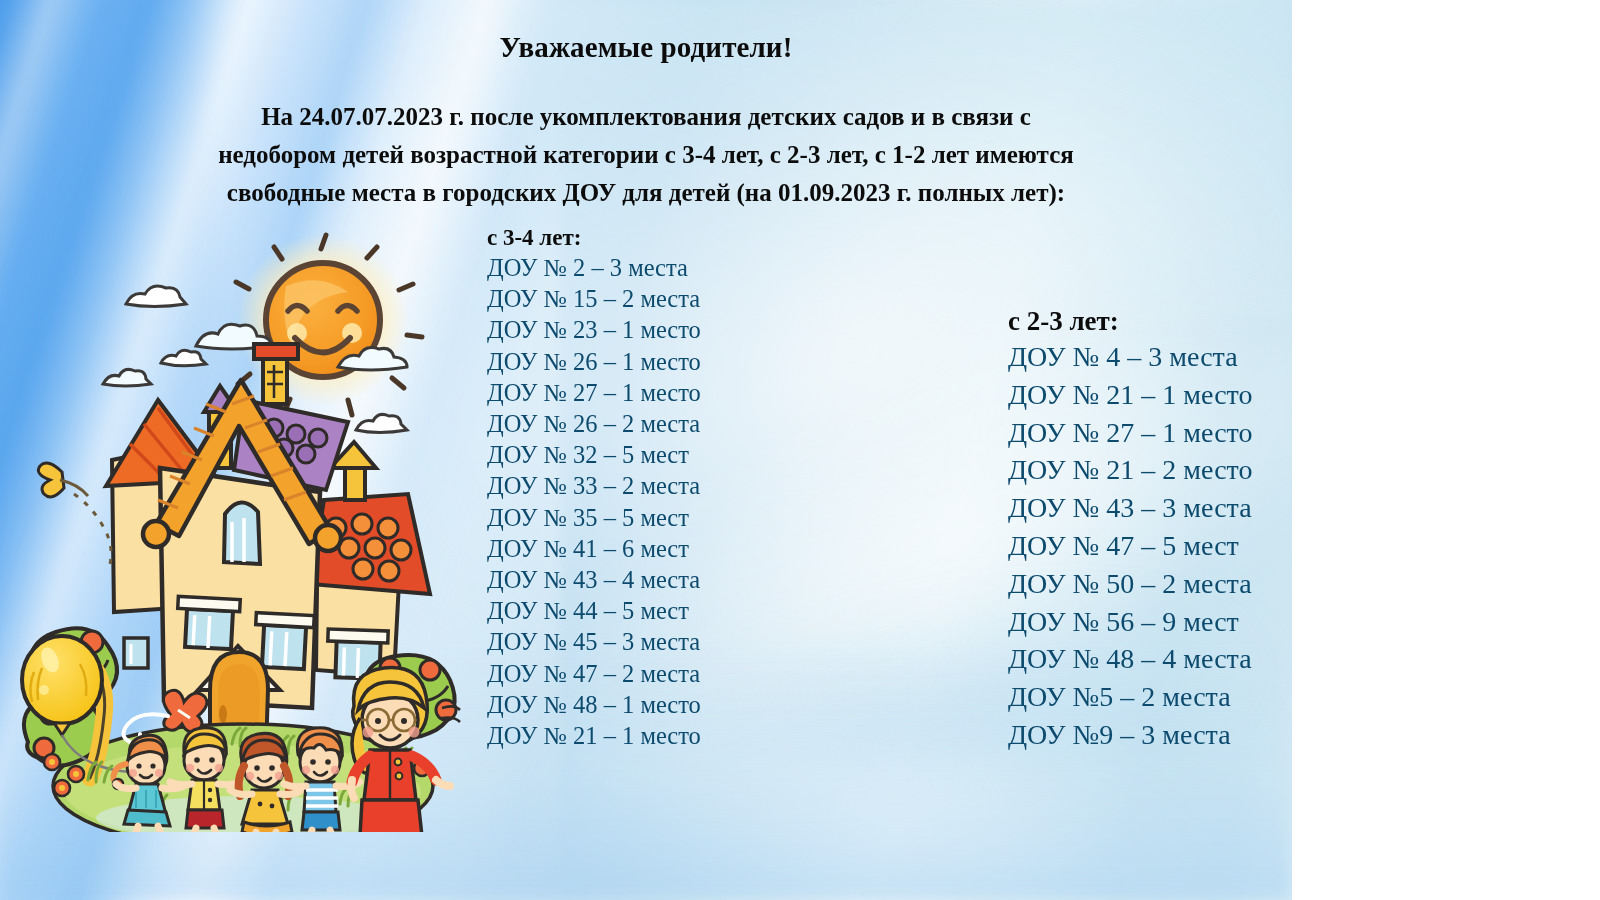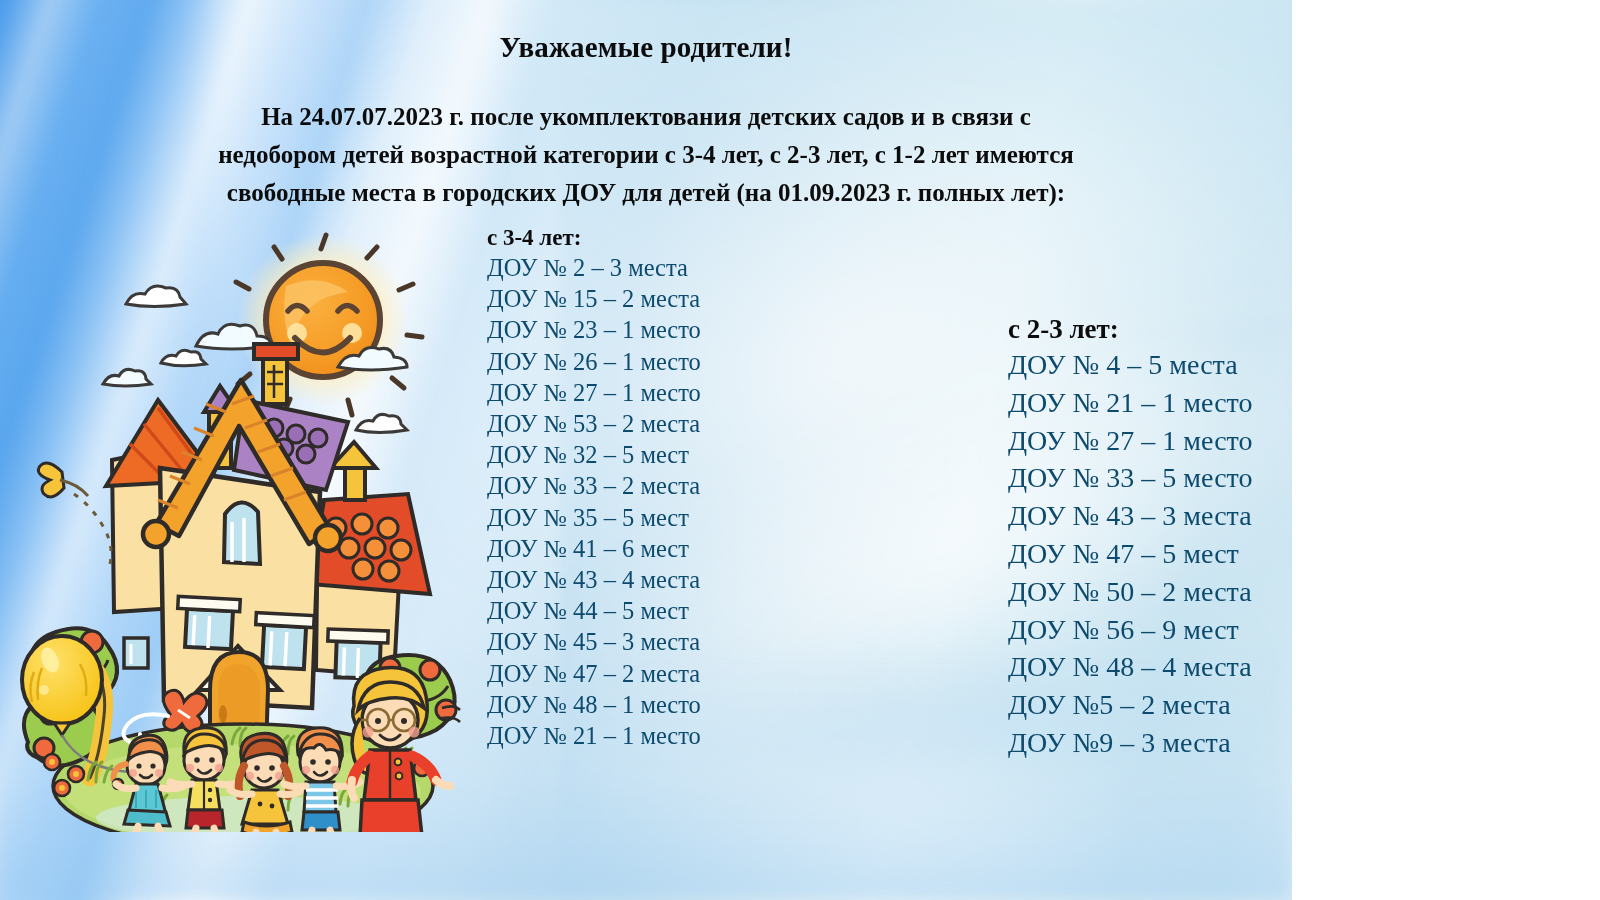--- a/index.html
+++ b/index.html
@@ -147,21 +147,21 @@
   #intro1 { top: 103px; }
   #intro2 { top: 141px; }
   #intro3 { top: 179px; }
 
   .col {
     position: absolute;
     color: #141414;
     white-space: nowrap;
   }
   #col-34 { left: 487px; top: 210px; margin-top: 14px; }
-  #col-23 { left: 1008px; top: 312px; }
+  #col-23 { left: 1008px; top: 304px; }
 
   .col-head {
     font-weight: bold;
     color: #0c0c0c;
   }
   #col-34 .col-head { font-size: 23px; line-height: 28px; }
   #col-23 .col-head { font-size: 27px; line-height: 34px; }
 
   .col-item { color: #0c4a6e; }
   #col-34 .col-item { font-size: 24.5px; line-height: 31.2px; }
@@ -196,41 +196,41 @@
   <div class="headline intro-line" id="intro3">свободные места в городских ДОУ для детей (на 01.09.2023 г. полных лет):</div>
 
   <div class="col" id="col-34">
     <div class="col-head">с 3-4 лет:</div>
     <div>
         <div class="col-item">ДОУ № 2 – 3 места</div>
         <div class="col-item">ДОУ № 15 – 2 места</div>
         <div class="col-item">ДОУ № 23 – 1 место</div>
         <div class="col-item">ДОУ № 26 – 1 место</div>
         <div class="col-item">ДОУ № 27 – 1 место</div>
-        <div class="col-item">ДОУ № 53 – 2 места</div>
+        <div class="col-item">ДОУ № 26 – 2 места</div>
         <div class="col-item">ДОУ № 32 – 5 мест</div>
         <div class="col-item">ДОУ № 33 – 2 места</div>
         <div class="col-item">ДОУ № 35 – 5 мест</div>
         <div class="col-item">ДОУ № 41 – 6 мест</div>
         <div class="col-item">ДОУ № 43 – 4 места</div>
         <div class="col-item">ДОУ № 44 – 5 мест</div>
         <div class="col-item">ДОУ № 45 – 3 места</div>
         <div class="col-item">ДОУ № 47 – 2 места</div>
         <div class="col-item">ДОУ № 48 – 1 место</div>
         <div class="col-item">ДОУ № 21 – 1 место</div>
       </div>
   </div>
 
   <div class="col" id="col-23">
     <div class="col-head">с 2-3 лет:</div>
     <div>
-        <div class="col-item">ДОУ № 4  – 5 места</div>
+        <div class="col-item">ДОУ № 4  – 3 места</div>
         <div class="col-item">ДОУ № 21  – 1 место</div>
         <div class="col-item">ДОУ № 27 – 1 место</div>
-        <div class="col-item">ДОУ № 33 – 5 место</div>
+        <div class="col-item">ДОУ № 21 – 2 место</div>
         <div class="col-item">ДОУ № 43 – 3 места</div>
         <div class="col-item">ДОУ № 47 – 5 мест</div>
         <div class="col-item">ДОУ № 50 – 2 места</div>
         <div class="col-item">ДОУ № 56 – 9 мест</div>
         <div class="col-item">ДОУ № 48 – 4 места</div>
         <div class="col-item">ДОУ №5 – 2 места</div>
         <div class="col-item">ДОУ №9 – 3 места</div>
       </div>
   </div>
 

